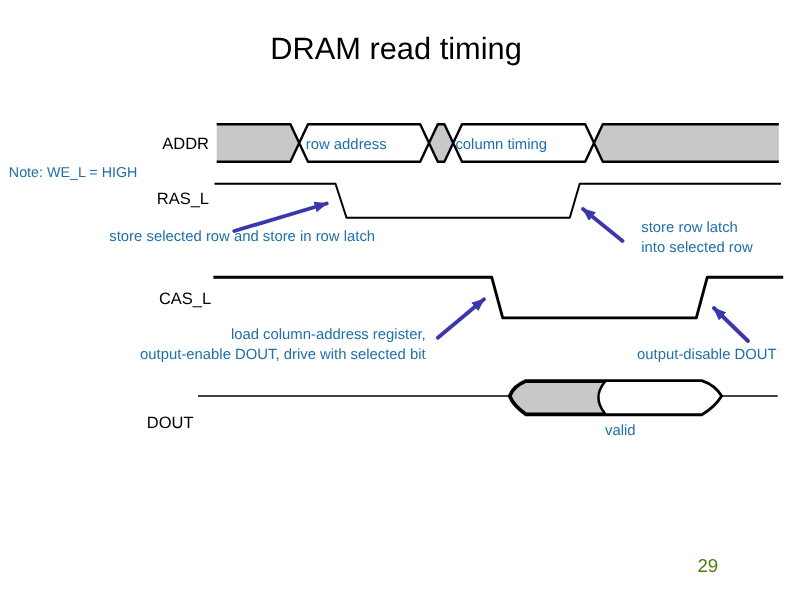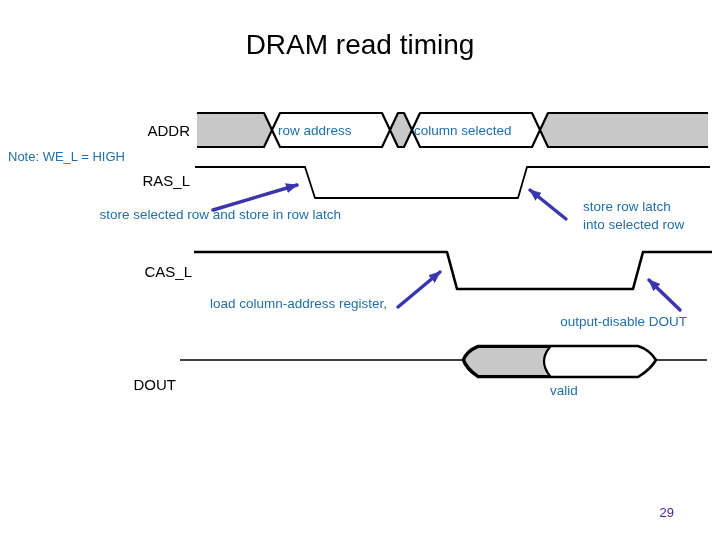--- a/index.html
+++ b/index.html
@@ -12,21 +12,21 @@
     left:0;top:29px;width:720px;text-align:center;
     font-size:28px;color:#000000;letter-spacing:0px;
   }
   .note{left:8px;top:149px;font-size:13px;color:#1f6fa8;}
   .siglabel{font-size:15px;color:#000000;text-align:right;width:100px;}
   .buslabel{font-size:13.5px;color:#1f6fa8;text-align:left;}
   .ann{font-size:13.5px;color:#1f6fa8;line-height:18px;}
   .ann span{display:block;}
   .right{text-align:right;}
   .left{text-align:left;}
-  .page{left:634px;top:505px;width:40px;text-align:right;font-size:13px;color:#4c1d95;}
+  .page{left:634px;top:505px;width:40px;text-align:left;font-size:17px;color:#4d7c0f;}
   svg{position:absolute;left:0;top:0;}
   .busoutline{stroke:#000000;stroke-width:2.2;stroke-linejoin:round;}
   .wave{fill:none;stroke:#000000;stroke-linejoin:round;}
   .arrow{fill:none;stroke-linecap:round;}
 </style>
 </head>
 <body>
 
 <div id="slide">
 
@@ -59,40 +59,41 @@
   </svg>
 
   <div class="abs title">DRAM read timing</div>
 
   <div class="abs note">Note: WE_L = HIGH</div>
 
   <div class="abs siglabel" style="left:90px;top:122px;">ADDR</div>
 
   <div class="abs buslabel" style="left:278px;top:123px;width:106px;">row address</div>
 
-  <div class="abs buslabel" style="left:414px;top:123px;width:124px;">column selected</div>
+  <div class="abs buslabel" style="left:414px;top:123px;width:124px;">column timing</div>
 
   <div class="abs siglabel" style="left:90px;top:172px;">RAS_L</div>
 
   <div class="abs ann right" style="left:10px;top:206px;width:331px;">
     <span>store selected row and store in row latch</span>
   </div>
 
   <div class="abs ann left" style="left:567px;top:198px;width:150px;margin-left:16px;">
     <span>store row latch</span>
     <span>into selected row</span>
   </div>
 
   <div class="abs siglabel" style="left:92px;top:263px;">CAS_L</div>
 
   <div class="abs ann right" style="left:40px;top:295px;width:347px;">
     <span>load column-address register,</span>
+    <span>output-enable DOUT, drive with selected bit</span>
   </div>
 
-  <div class="abs ann right" style="left:486px;top:313px;width:201px;">
+  <div class="abs ann right" style="left:505px;top:313px;width:201px;">
     <span>output-disable DOUT</span>
   </div>
 
   <div class="abs siglabel" style="left:76px;top:352px;margin-top:24px;">DOUT</div>
 
   <div class="abs buslabel" style="left:550px;top:355px;width:100px;margin-top:28px;">valid</div>
 
   <div class="abs page">29</div>
 
 </div>

